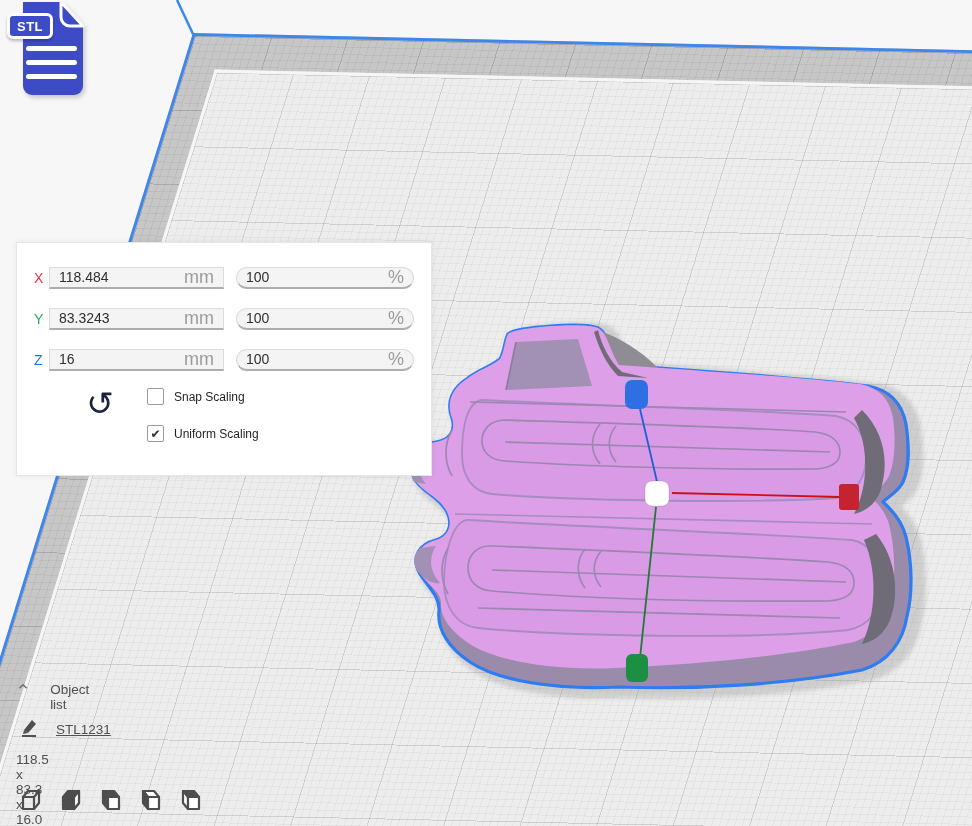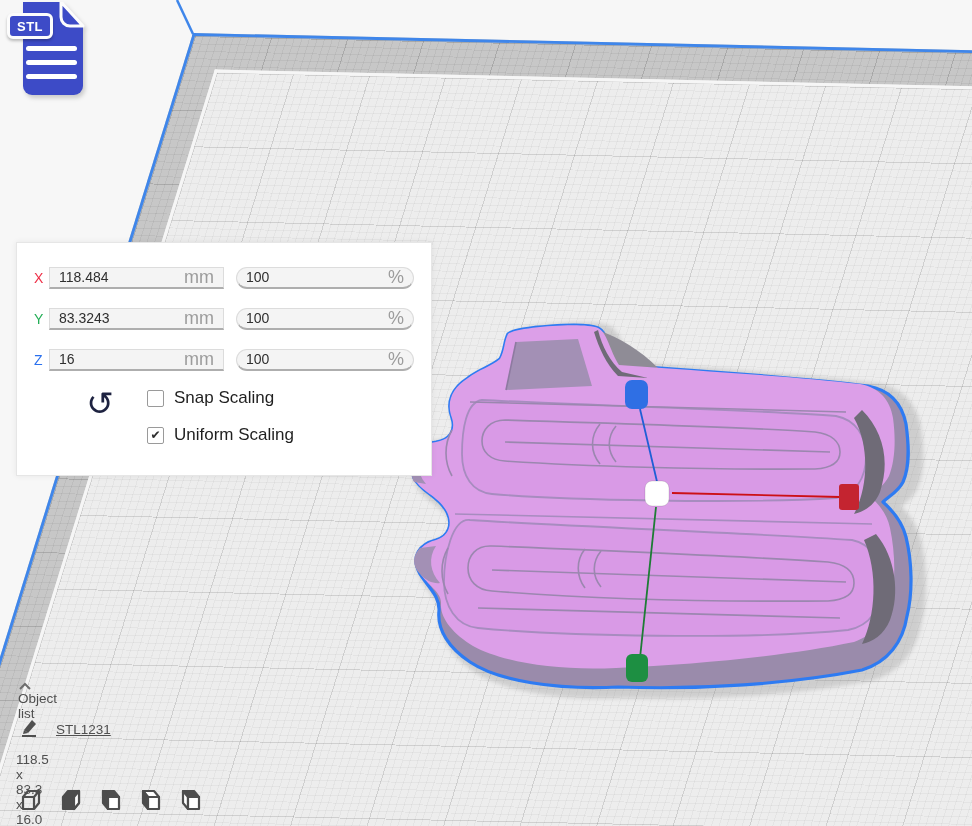--- a/index.html
+++ b/index.html
@@ -58,25 +58,25 @@
   .sp-unit { font-size:18px; color:#9c9c9c; padding-left:6px; }
   .sp-options { position:relative; height:90px; }
   .sp-reset { position:absolute; left:48px; top:0px; width:36px; height:44px;
            font-size:33px; line-height:40px; color:#1d2240; text-align:center;
            cursor:pointer; user-select:none; }
   .sp-check-row { position:absolute; left:113px; display:flex; align-items:center; }
   .sp-check-row.r1 { top:4px; } .sp-check-row.r2 { top:41px; }
   .sp-box { width:17px; height:17px; background:#fff; border:1px solid #9a9a9a;
            border-radius:2px; margin-right:10px; display:flex; align-items:center;
            justify-content:center; font-size:12px; color:#2d2d2d; }
-  .sp-check-label { font-size:17px; color:#1f1f1f; }
+  .sp-check-label { font-size:12px; color:#1f1f1f; }
 
   
   .obj-area { position:absolute; left:0; top:0; z-index:5; }
-  .obj-header { position:absolute; left:18px; top:682px; display:flex; align-items:flex-start; cursor:pointer;flex-direction:column; }
+  .obj-header { position:absolute; left:18px; top:682px; display:flex; align-items:flex-start; cursor:pointer; }
   .obj-header .chev { margin-right:22px; }
   .obj-title { font-size:13.5px; color:#4f4f4f; }
   .obj-item { position:absolute; left:20px; top:716px; display:flex; align-items:flex-end; cursor:pointer; }
   .obj-item .pencil { margin-right:16px; }
   .obj-item-label { font-size:13.5px; color:#4f4f4f; text-decoration:underline; }
   .obj-dims { position:absolute; left:16px; top:752px; font-size:13.5px; color:#4f4f4f; }
   .view-toolbar { position:absolute; left:18px; top:786px; display:flex; }
   .view-btn { width:26px; height:28px; margin-right:14px; cursor:pointer; }
 </style>
 </head>

